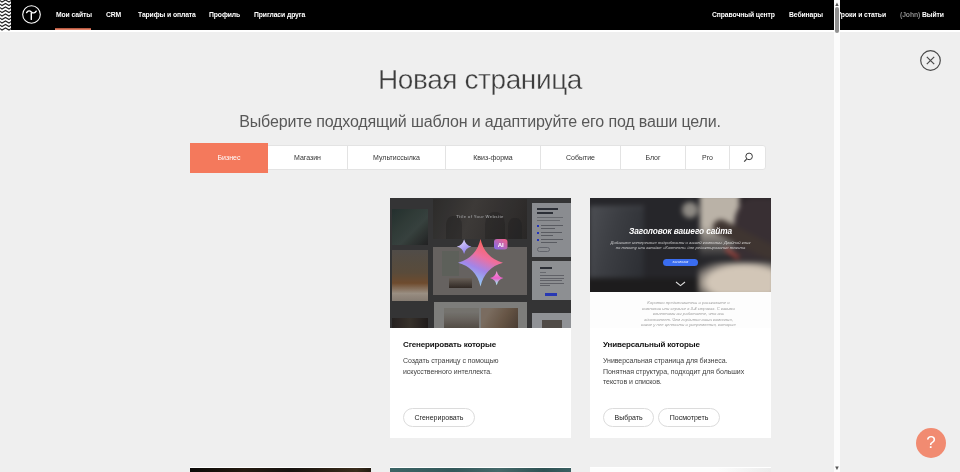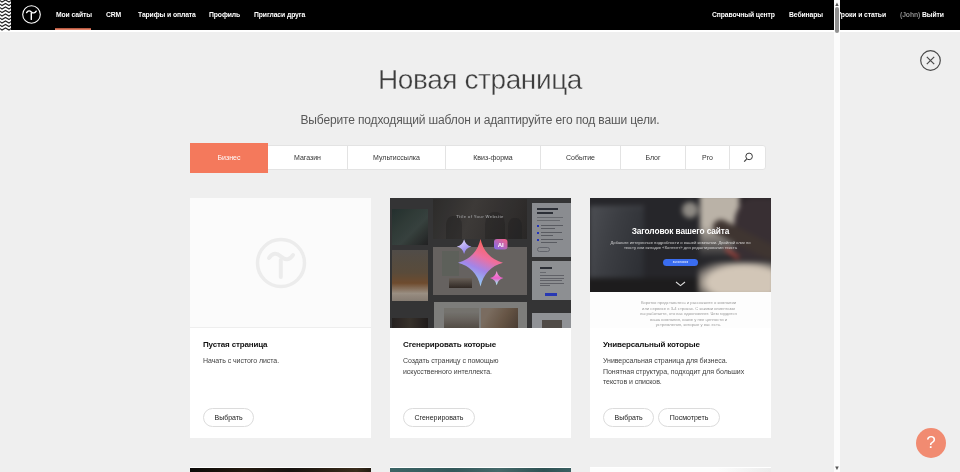--- a/index.html
+++ b/index.html
@@ -17,21 +17,21 @@
 
 #sbar { position:absolute; right:0; top:0; width:6px; height:472px; background:#fcfcfc; z-index:9; }
 #sthumb { position:absolute; right:1px; top:7px; width:4px; height:26px; background:#909090; border-radius:2px; }
 .sarrow { position:absolute; right:0px; width:6px; height:6px; color:#555; font-size:6px; line-height:6px; text-align:center; }
 
 
 #close { position:absolute; left:920px; top:50px; }
 
 
 #h1 { position:absolute; left:0; top:64px; width:960px; text-align:center; font-size:28px; font-weight:300; color:#3d3d3d; letter-spacing:-0.4px; -webkit-text-stroke:0.35px #efefef; }
-#h2 { position:absolute; left:0; top:113px; width:960px; text-align:center; font-size:12px; color:#585858; letter-spacing:-0.15px; }
+#h2 { position:absolute; left:0; top:113px; width:960px; text-align:center; font-size:16px; color:#585858; letter-spacing:-0.15px; }
 
 
 #tabs { position:absolute; left:190px; top:145px; width:581px; height:25px; display:flex; }
 .tab { background:#fff; border:1px solid #e3e3e3; margin-left:-1px; display:flex; align-items:center; justify-content:center; font-size:7px; color:#333; letter-spacing:0px; position:relative; }
 .tab:first-child { margin-left:0; }
 .tab.active { background:#f4795c; border:none; color:#fff; margin-top:-2.5px; margin-bottom:-2.5px; z-index:2; }
 
 
 .card { position:absolute; top:198px; width:181px; height:240px; background:#fff; }
 #card1 { left:190px; }
@@ -102,34 +102,20 @@
     <div class="tab" style="width:66px;">Блог</div>
     <div class="tab" style="width:45px;">Pro</div>
     <div class="tab" style="width:37px;border-radius:0 3px 3px 0;">
       <svg width="10" height="11" viewBox="0 0 10 11">
           <circle cx="6.1" cy="4.4" r="3.3" fill="none" stroke="#3a3a3a" stroke-width="1"></circle>
           <path d="M3.6,7.1 L1.2,9.6" stroke="#3a3a3a" stroke-width="1.2"></path>
         </svg>
     </div>
   </div>
 
-  <div class="card" id="card1">
-    <div class="cimg" style="background:#fbfbfb; border-bottom:1px solid #eee;">
-      <svg width="52" height="52" viewBox="0 0 52 52" style="position:absolute; left:65px; top:39px;">
-        <circle cx="26" cy="26" r="23.5" fill="none" stroke="#ececec" stroke-width="3.5"></circle>
-        <path d="M14,21 C17.5,15.5 21.5,15.5 26,19.5 C30.5,23.5 34.5,23.5 38,18" fill="none" stroke="#ececec" stroke-width="4" stroke-linecap="round"></path>
-        <path d="M25.8,23 L25.8,40" stroke="#ececec" stroke-width="4" stroke-linecap="round"></path>
-      </svg>
-    </div>
-    <div class="ctitle">Пустая страница</div>
-    <div class="cbody">Начать с чистого листа.</div>
-    <div class="btnrow">
-        <div class="pill">Выбрать</div>
-      </div>
-  </div>
 
   <div class="card" id="card2">
     <div class="cimg" style="background:#373737;">
 
       <div style="position:absolute;left:2px;top:11px;width:36px;height:36px;background:linear-gradient(135deg,#26332f,#3a4540 60%,#222);"></div>
       <div style="position:absolute;left:2px;top:52px;width:36px;height:51px;background:linear-gradient(to bottom,#55514b 0%,#60503c 45%,#76502f 65%,#a4988a 85%,#8f8478 100%);"></div>
       <div style="position:absolute;left:2px;top:120px;width:36px;height:10px;background:linear-gradient(to right,#272220,#3a332c 50%,#211d1b);"></div>
       <div style="position:absolute;left:43px;top:1px;width:94px;height:40px;background:linear-gradient(110deg,#2e2d2b,#403d3a 40%,#363331 70%,#2b2927);"></div>
       <div style="position:absolute;left:56px;top:18px;width:16px;height:23px;border-radius:40% 40% 0 0;background:rgba(22,22,24,0.3);"></div>
       <div style="position:absolute;left:95px;top:14px;width:20px;height:27px;border-radius:45% 45% 0 0;background:rgba(20,20,22,0.28);"></div>
@@ -203,21 +189,21 @@
       </svg>
     </div>
     <div class="ctitle">Сгенерировать которые</div>
     <div class="cbody">Создать страницу с помощью<br>искусственного интеллекта.</div>
     <div class="btnrow">
         <div class="pill">Сгенерировать</div>
       </div>
   </div>
 
   <div class="card" id="card3">
-    <div class="cimg" style="background:#fdfdfd;">
+    <div class="cimg" style="background:#fdfdfd;font-style:italic;">
       <div style="position:absolute;left:0;top:0;width:181px;height:94px;background:#23262b;overflow:hidden;">
         <div style="position:absolute;left:-4px;top:-4px;width:189px;height:102px;filter:blur(2.5px);">
         <div style="position:absolute;left:0;top:0;width:189px;height:102px;background:#26262a;"></div>
         <div style="position:absolute;left:114px;top:0;width:40px;height:64px;background:linear-gradient(to bottom,#bab2a7 50%,rgba(186,178,167,0) 100%);"></div>
         <div style="position:absolute;left:96px;top:8px;width:16px;height:16px;border-radius:50%;background:rgba(168,162,154,0.8);"></div>
         <div style="position:absolute;left:153px;top:-10px;width:28px;height:34px;border-radius:50%;background:#2b2528;"></div>
         <div style="position:absolute;left:148px;top:4px;width:42px;height:62px;border-radius:45% 0 0 20%;background:#382f33;"></div>
         <div style="position:absolute;left:124px;top:38px;width:70px;height:15px;background:#3f3531;transform:rotate(27deg);border-radius:8px;"></div>
         <div style="position:absolute;left:4px;top:12px;width:54px;height:74px;background:linear-gradient(105deg,#4b4d52 0%,#3c3e43 40%,#2b2d32 100%);border-left:1.5px solid #606267;border-top:1px solid #55575c;"></div>
         <div style="position:absolute;left:0;top:84px;width:130px;height:18px;background:#1d1c1d;"></div>

